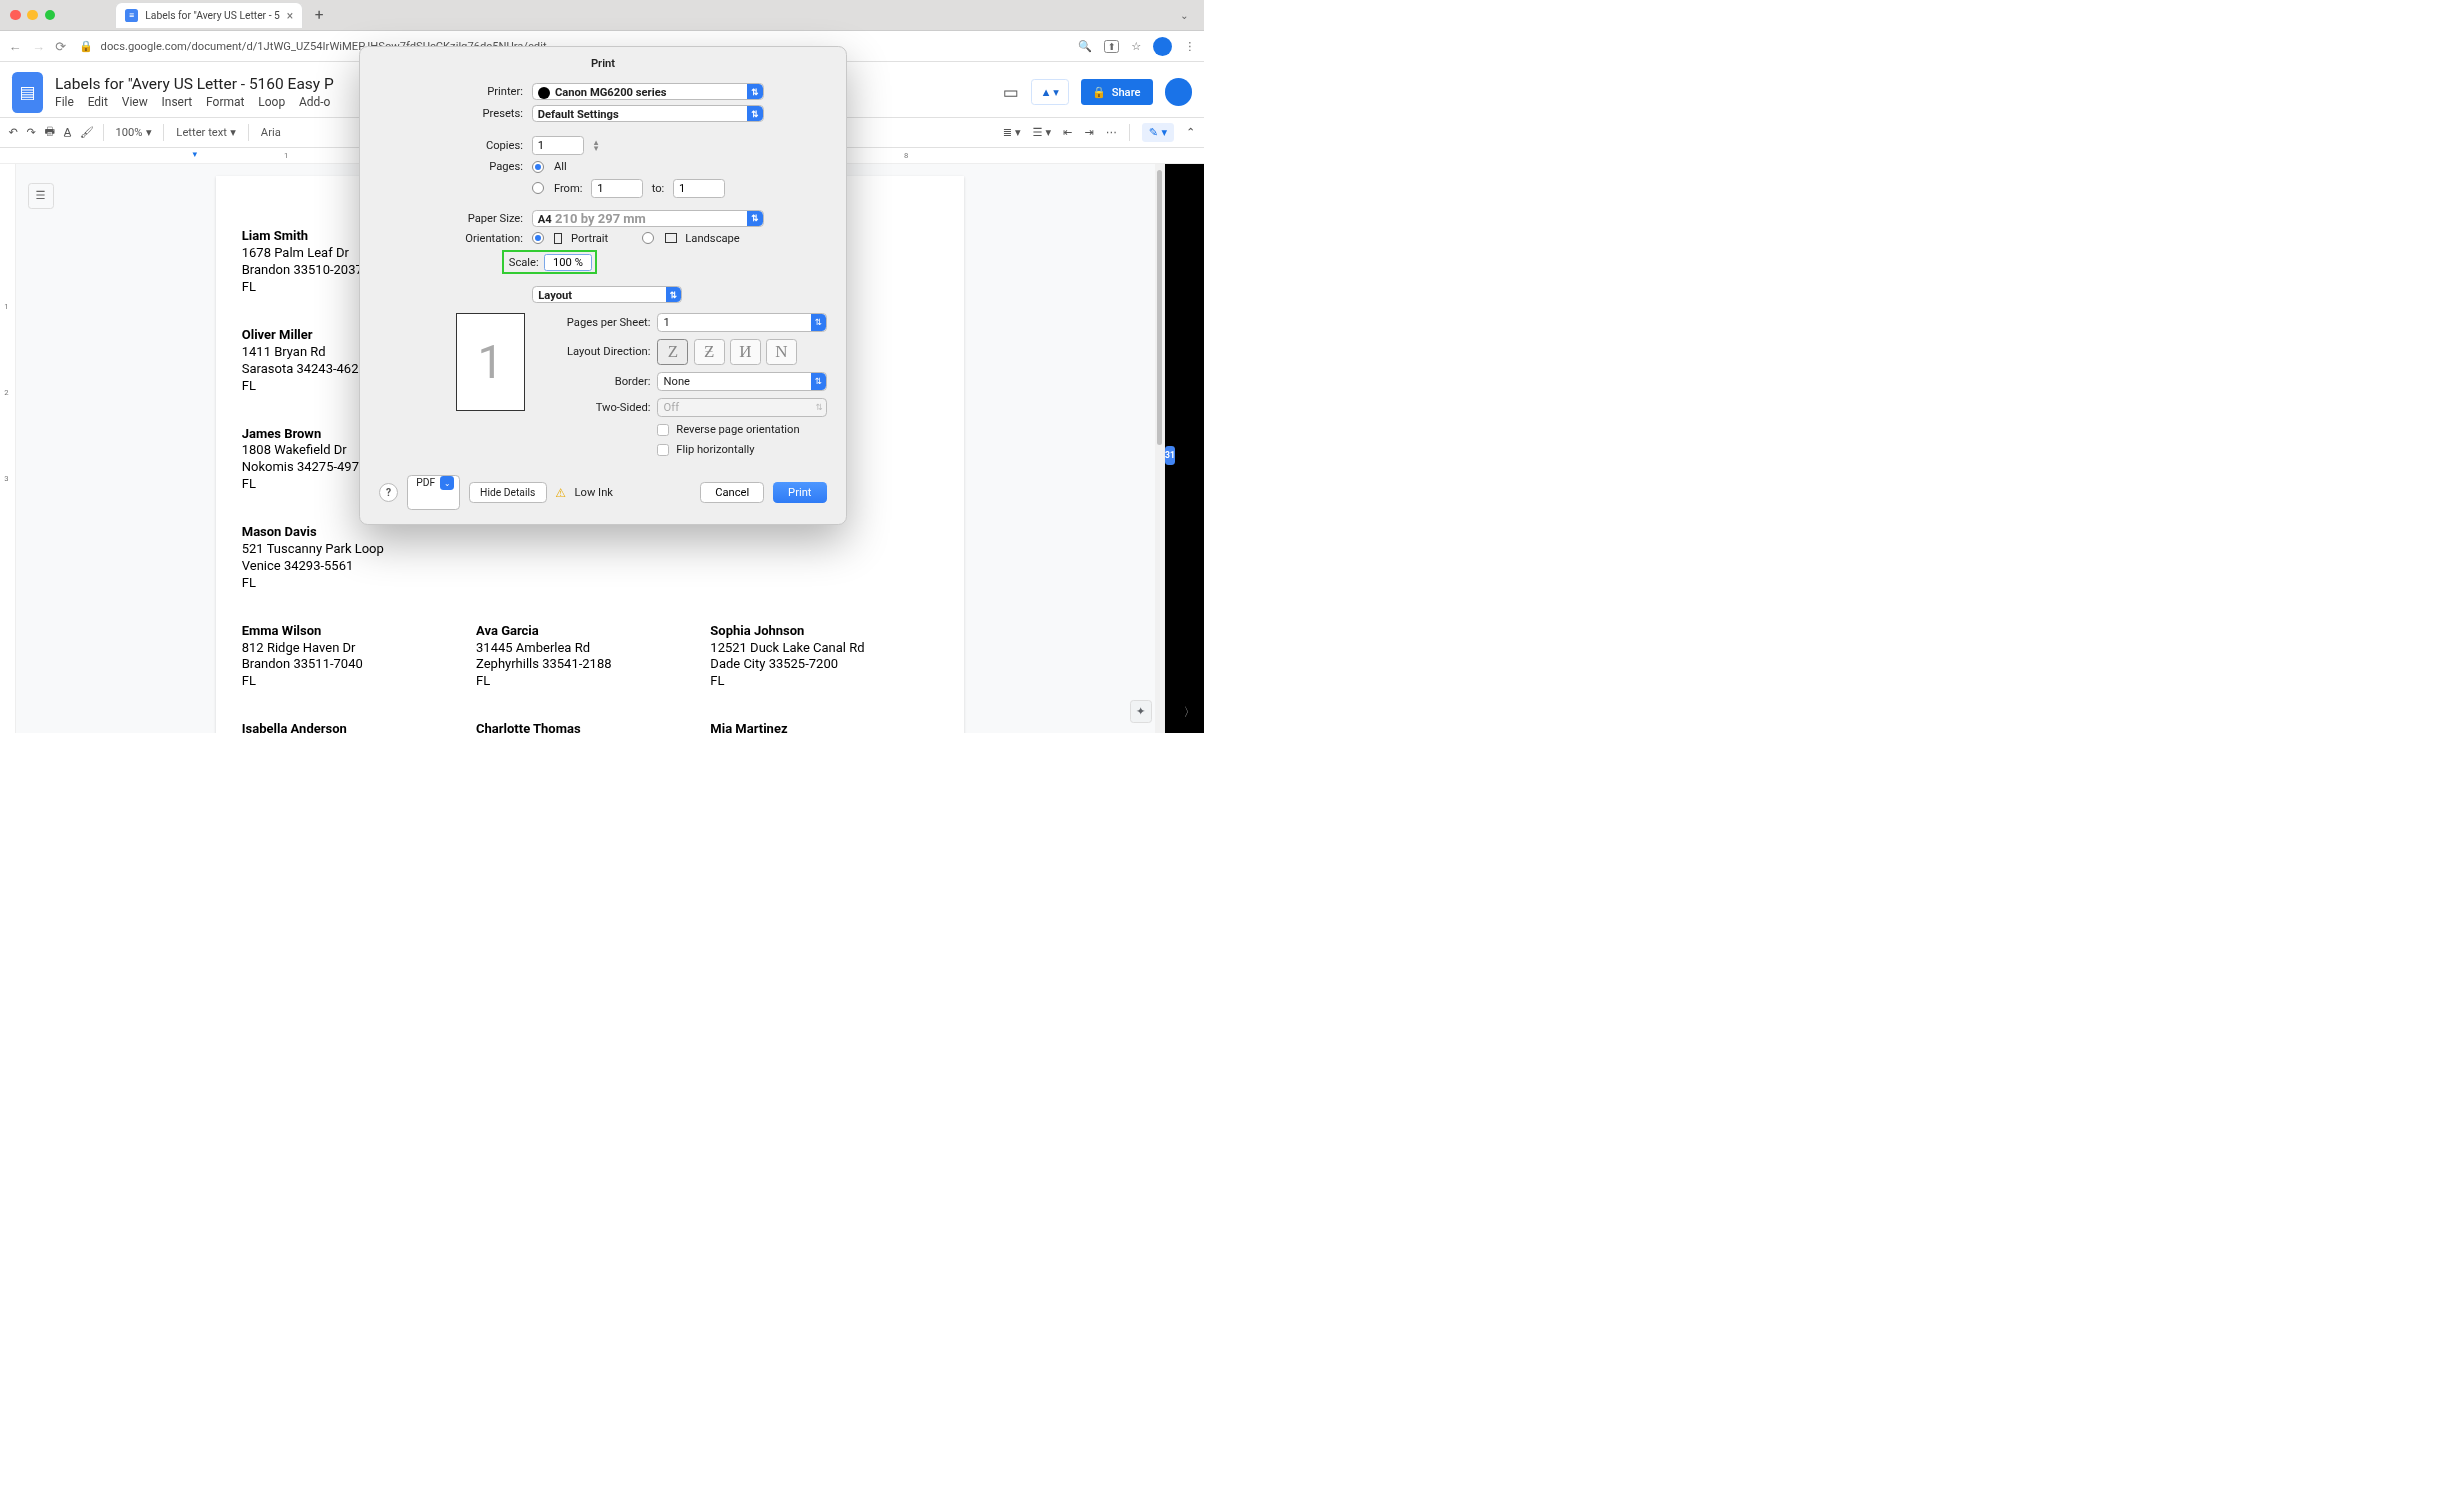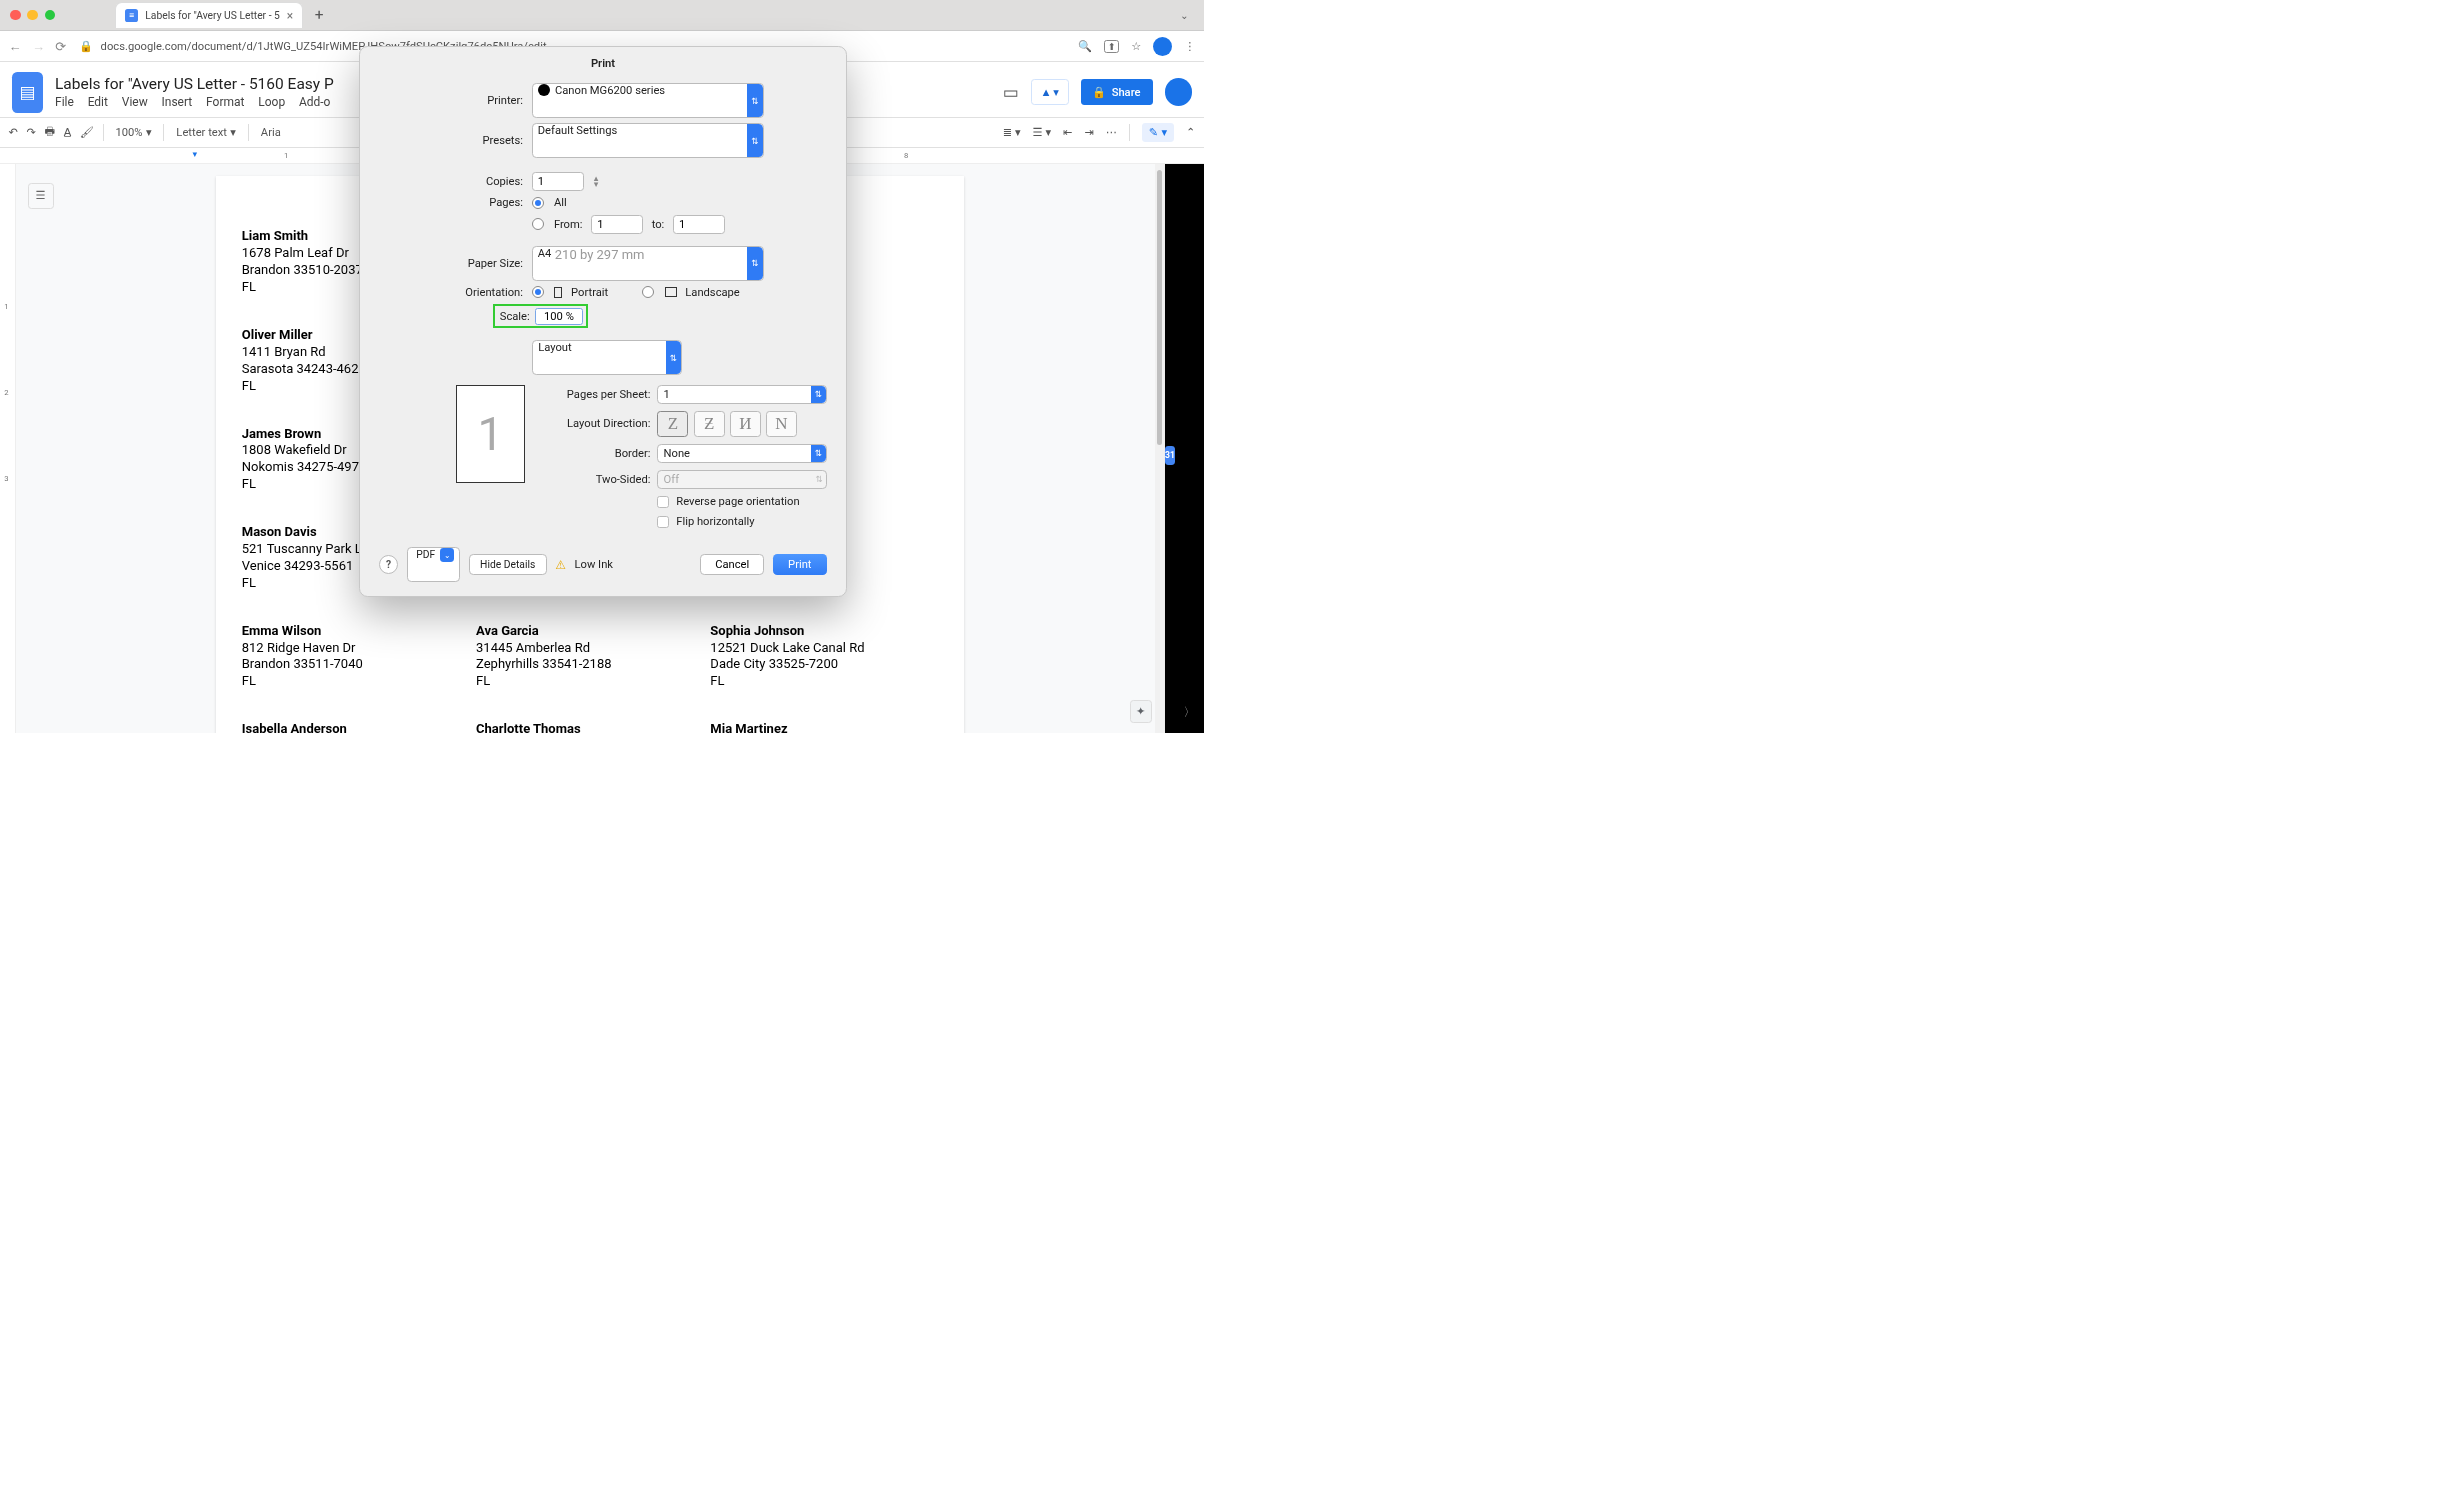--- a/index.html
+++ b/index.html
@@ -70,21 +70,21 @@
   
   .bottom-right{position:absolute;right:52px;bottom:10.3px;display:flex;align-items:center;gap:8.6px;}
   .explore{width:22.4px;height:22.4px;background:#f1f3f4;border:0.9px solid #ddd;border-radius:3.4px;display:flex;align-items:center;justify-content:center;color:#5f6368;}
   .sidepanel-chevron{position:absolute;right:8.6px;bottom:12px;color:#999;font-size:12px;}
 
   
   .modal{position:absolute;left:359px;top:46px;width:488px;background:#efefef;border:0.9px solid #c8c8c8;border-radius:8.6px;box-shadow:0 17px 43px rgba(0,0,0,.3);padding-bottom:13.8px;font-size:11.2px;color:#222;}
   .modal-title{text-align:center;font-weight:600;padding:10.3px 0 10.3px 0;font-size:11.2px;}
   .mrow{display:flex;align-items:center;padding:2.6px 19px;gap:8.6px;}
   .mlabel{width:144px;text-align:right;color:#222;}
-  .msel{flex:0 0 232px;background:#fff;border:0.9px solid #bbb;border-radius:4.3px;height:35px;display:flex;align-items:flex-start;padding:0 5.2px;position:relative;font-size:11.2px;}
+  .msel{flex:0 0 232px;background:#fff;border:0.9px solid #bbb;border-radius:4.3px;height:17px;display:flex;align-items:flex-end;padding:0 5.2px;position:relative;font-size:11.2px;font-weight:bold;}
   .msel-caret{position:absolute;right:0;top:0;bottom:0;width:15.5px;background:#2f7bf5;border-radius:0 4.3px 4.3px 0;display:flex;align-items:center;justify-content:center;color:#fff;font-size:8.6px;}
   .num-in{width:52px;height:19px;border:0.9px solid #bbb;border-radius:3.4px;background:#fff;text-align:left;font-size:11.2px;padding:0 5.2px;}
   .spin{color:#888;font-size:7.7px;line-height:5.2px;}
   .radio{width:12px;height:12px;border:0.9px solid #888;border-radius:50%;display:inline-flex;align-items:center;justify-content:center;margin-right:1.7px;position:relative;background:#fff;}
   .radio.sel::after{content:"";width:6px;height:6px;background:#2f7bf5;border-radius:50%;}
   .orient-ico{width:12px;height:10.3px;border:0.9px solid #333;display:inline-block;}
   .orient-port{width:8.6px;height:11.2px;}
   .green-box{border:2.6px solid #33cc33;padding:1.7px 3.4px 1.7px 5.2px;display:flex;align-items:center;gap:5.2px;}
   .scale-in{width:48px;height:17px;background:#fff;border:1.7px solid #7aa7e8;border-radius:2.6px;font-size:11.2px;text-align:center;}
 
@@ -381,21 +381,21 @@
     <div class="mlabel">Orientation:</div>
     <span class="radio sel"></span>
     <span class="orient-ico orient-port"></span>
     <span>Portrait</span>
     <span style="width:17px;"></span>
     <span class="radio"></span>
     <span class="orient-ico"></span>
     <span>Landscape</span>
   </div>
 
-  <div class="mrow" style="padding-left:0;">
+  <div class="mrow" style="padding-left:9px;">
     <div style="width:124px;"></div>
     <div class="green-box">
       <span>Scale:</span>
       <input class="scale-in" value="100 %" style="">
     </div>
   </div>
 
   <div style="height:6.9px;"></div>
 
   <div class="mrow" style="padding-left:19px;">

